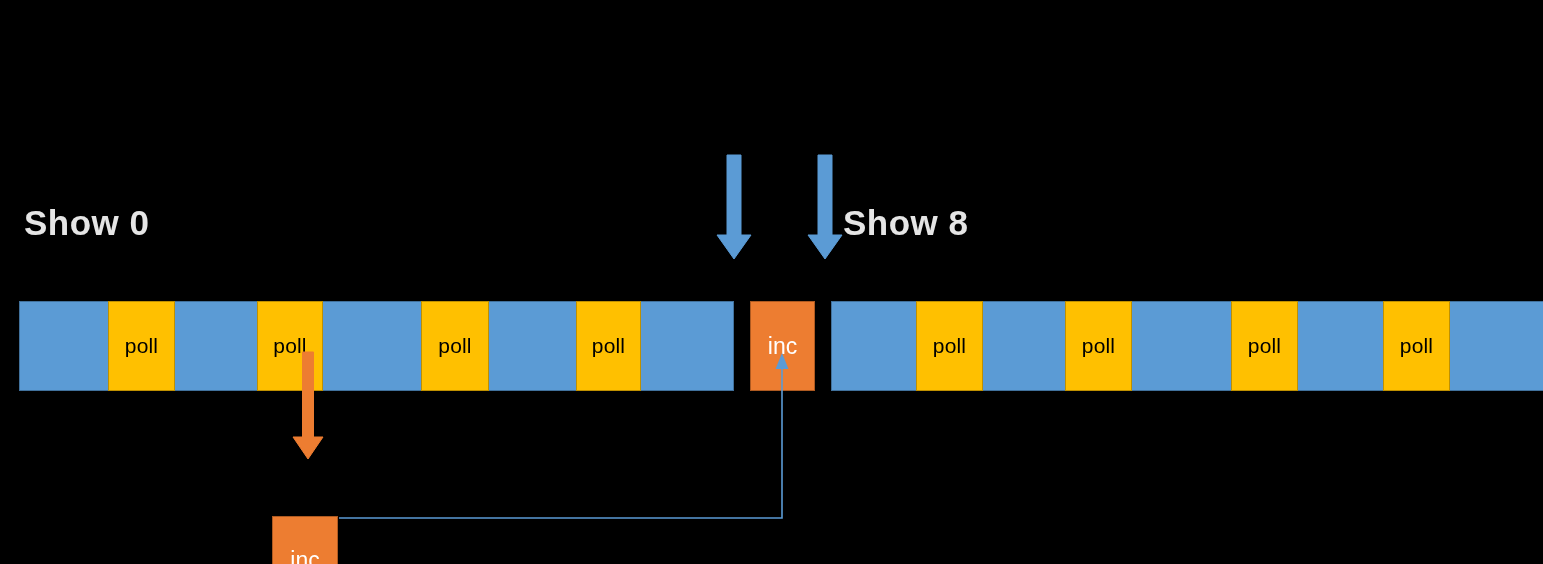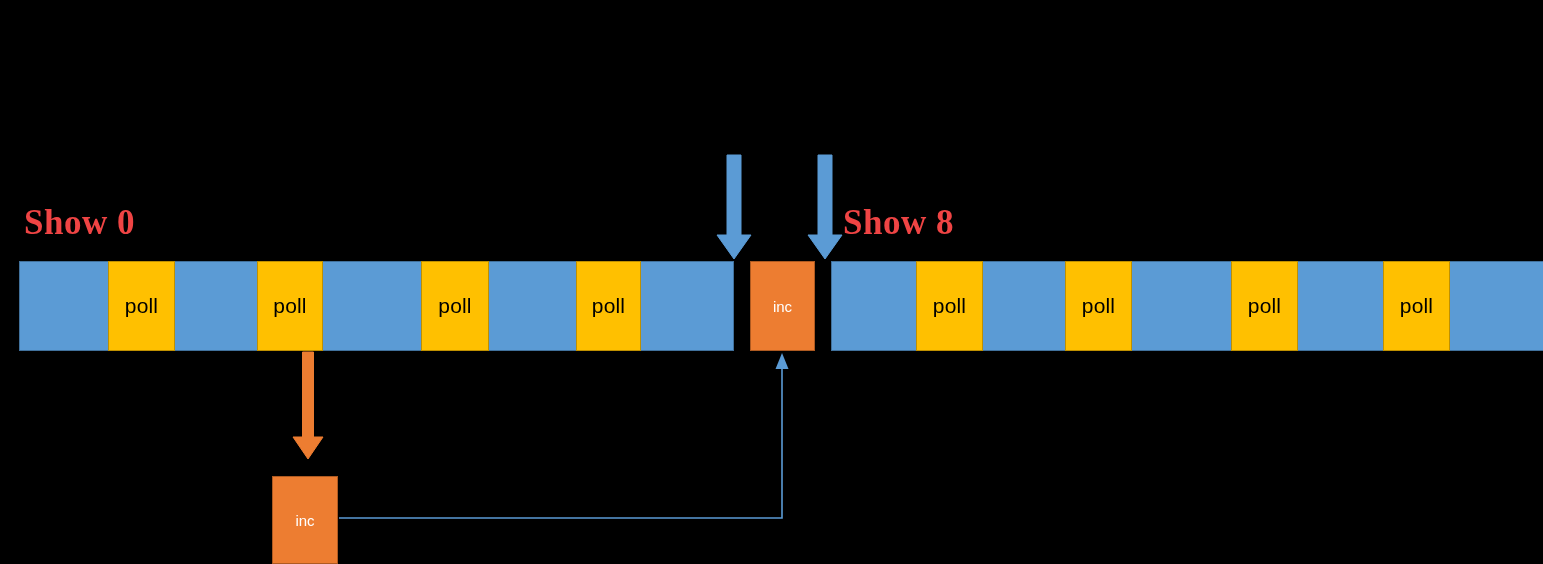--- a/index.html
+++ b/index.html
@@ -18,20 +18,21 @@
     overflow: hidden;
   }
 
   
   .seg {
     position: absolute;
     box-sizing: border-box;
     display: flex;
     align-items: center;
     justify-content: center;
+    margin-top: 40px;
   }
   .seg-idle {
     background: #5B9BD5;
     border-top: 1px solid #41719C;
     border-bottom: 1px solid #41719C;
   }
   .seg-idle.cap-left  { border-left: 1px solid #41719C; }
   .seg-idle.cap-right { border-right: 1px solid #41719C; }
 
   .seg-poll {
@@ -39,32 +40,31 @@
     border: 1px solid #BF9000;
     color: #000000;
     font-size: 21px;
     letter-spacing: 0.2px;
   }
 
   .seg-inc {
     background: #ED7D31;
     border: 1px solid #AE5A21;
     color: #FFFFFF;
-    font-size: 15px;
+    font-size: 23px;
   }
 
   
   .show-label {
     position: absolute;
-    color: #ef4444;
+    color: #e5e5e5;
     font-size: 35px;
     font-weight: bold;
     letter-spacing: 0.5px;
     white-space: nowrap;
-    font-family: Liberation Serif, serif;
   }
 
   
   #overlay {
     position: absolute;
     left: 0;
     top: 0;
     width: 1543px;
     height: 564px;
     pointer-events: none;

